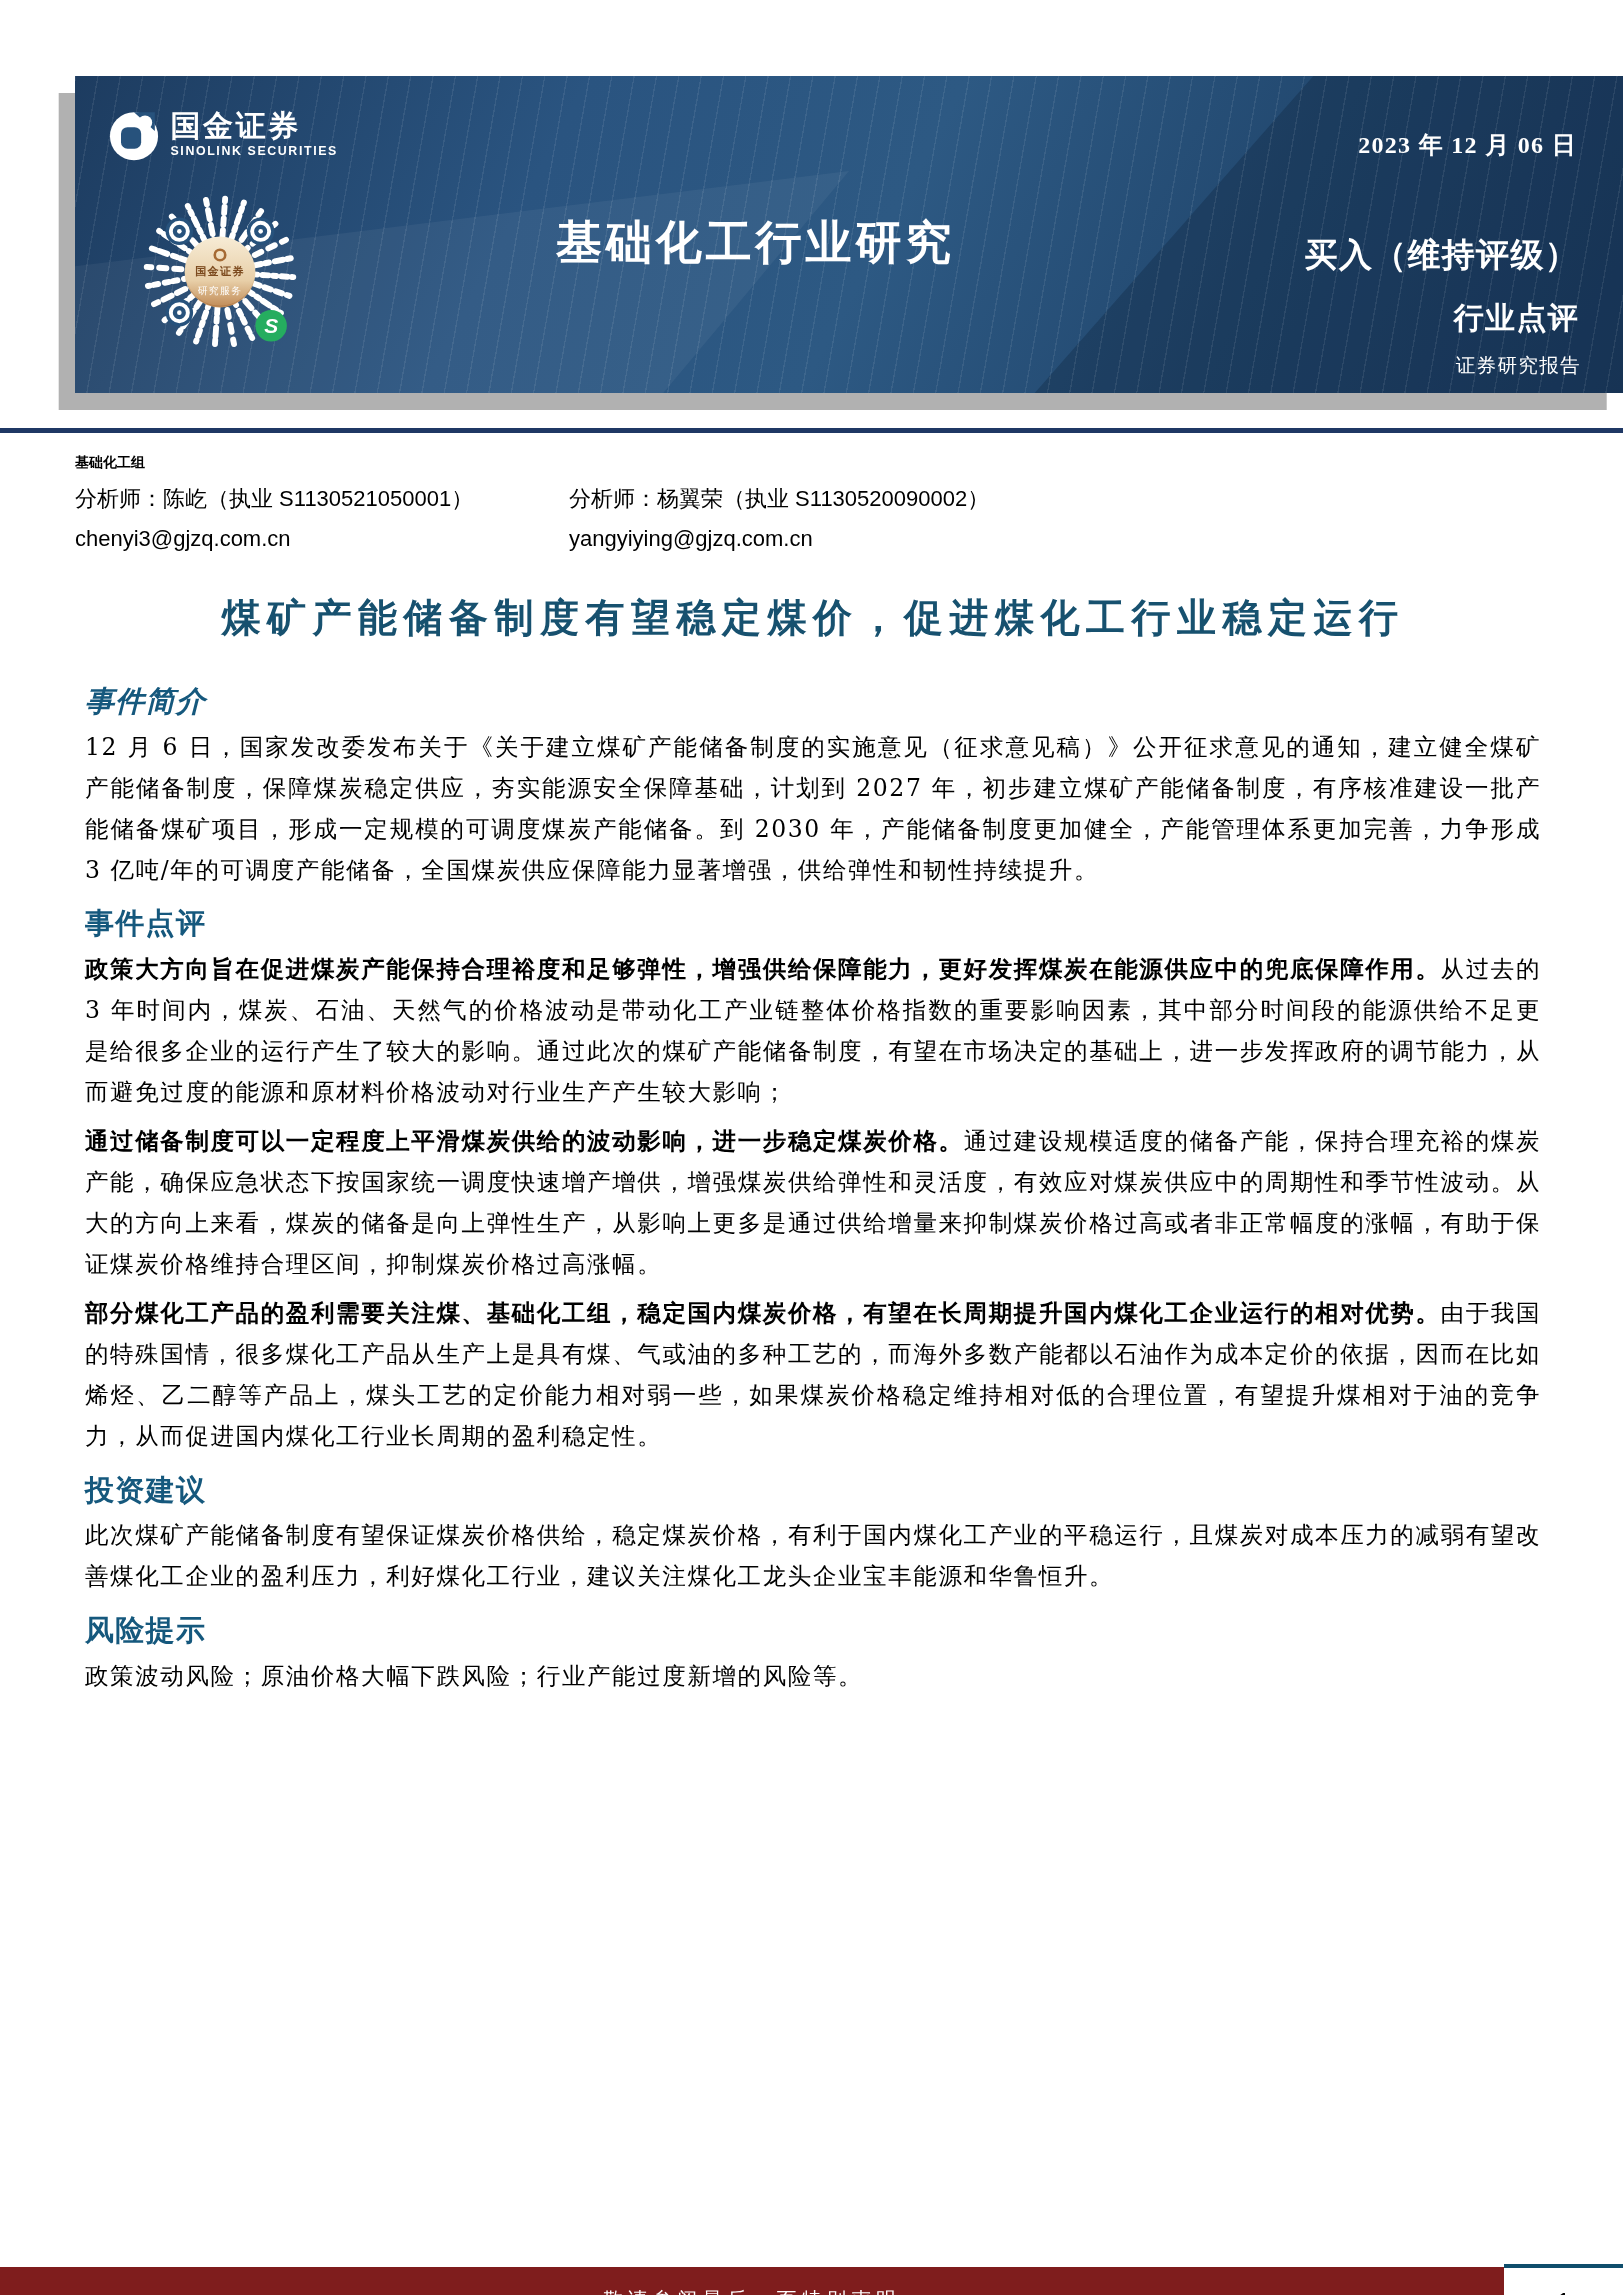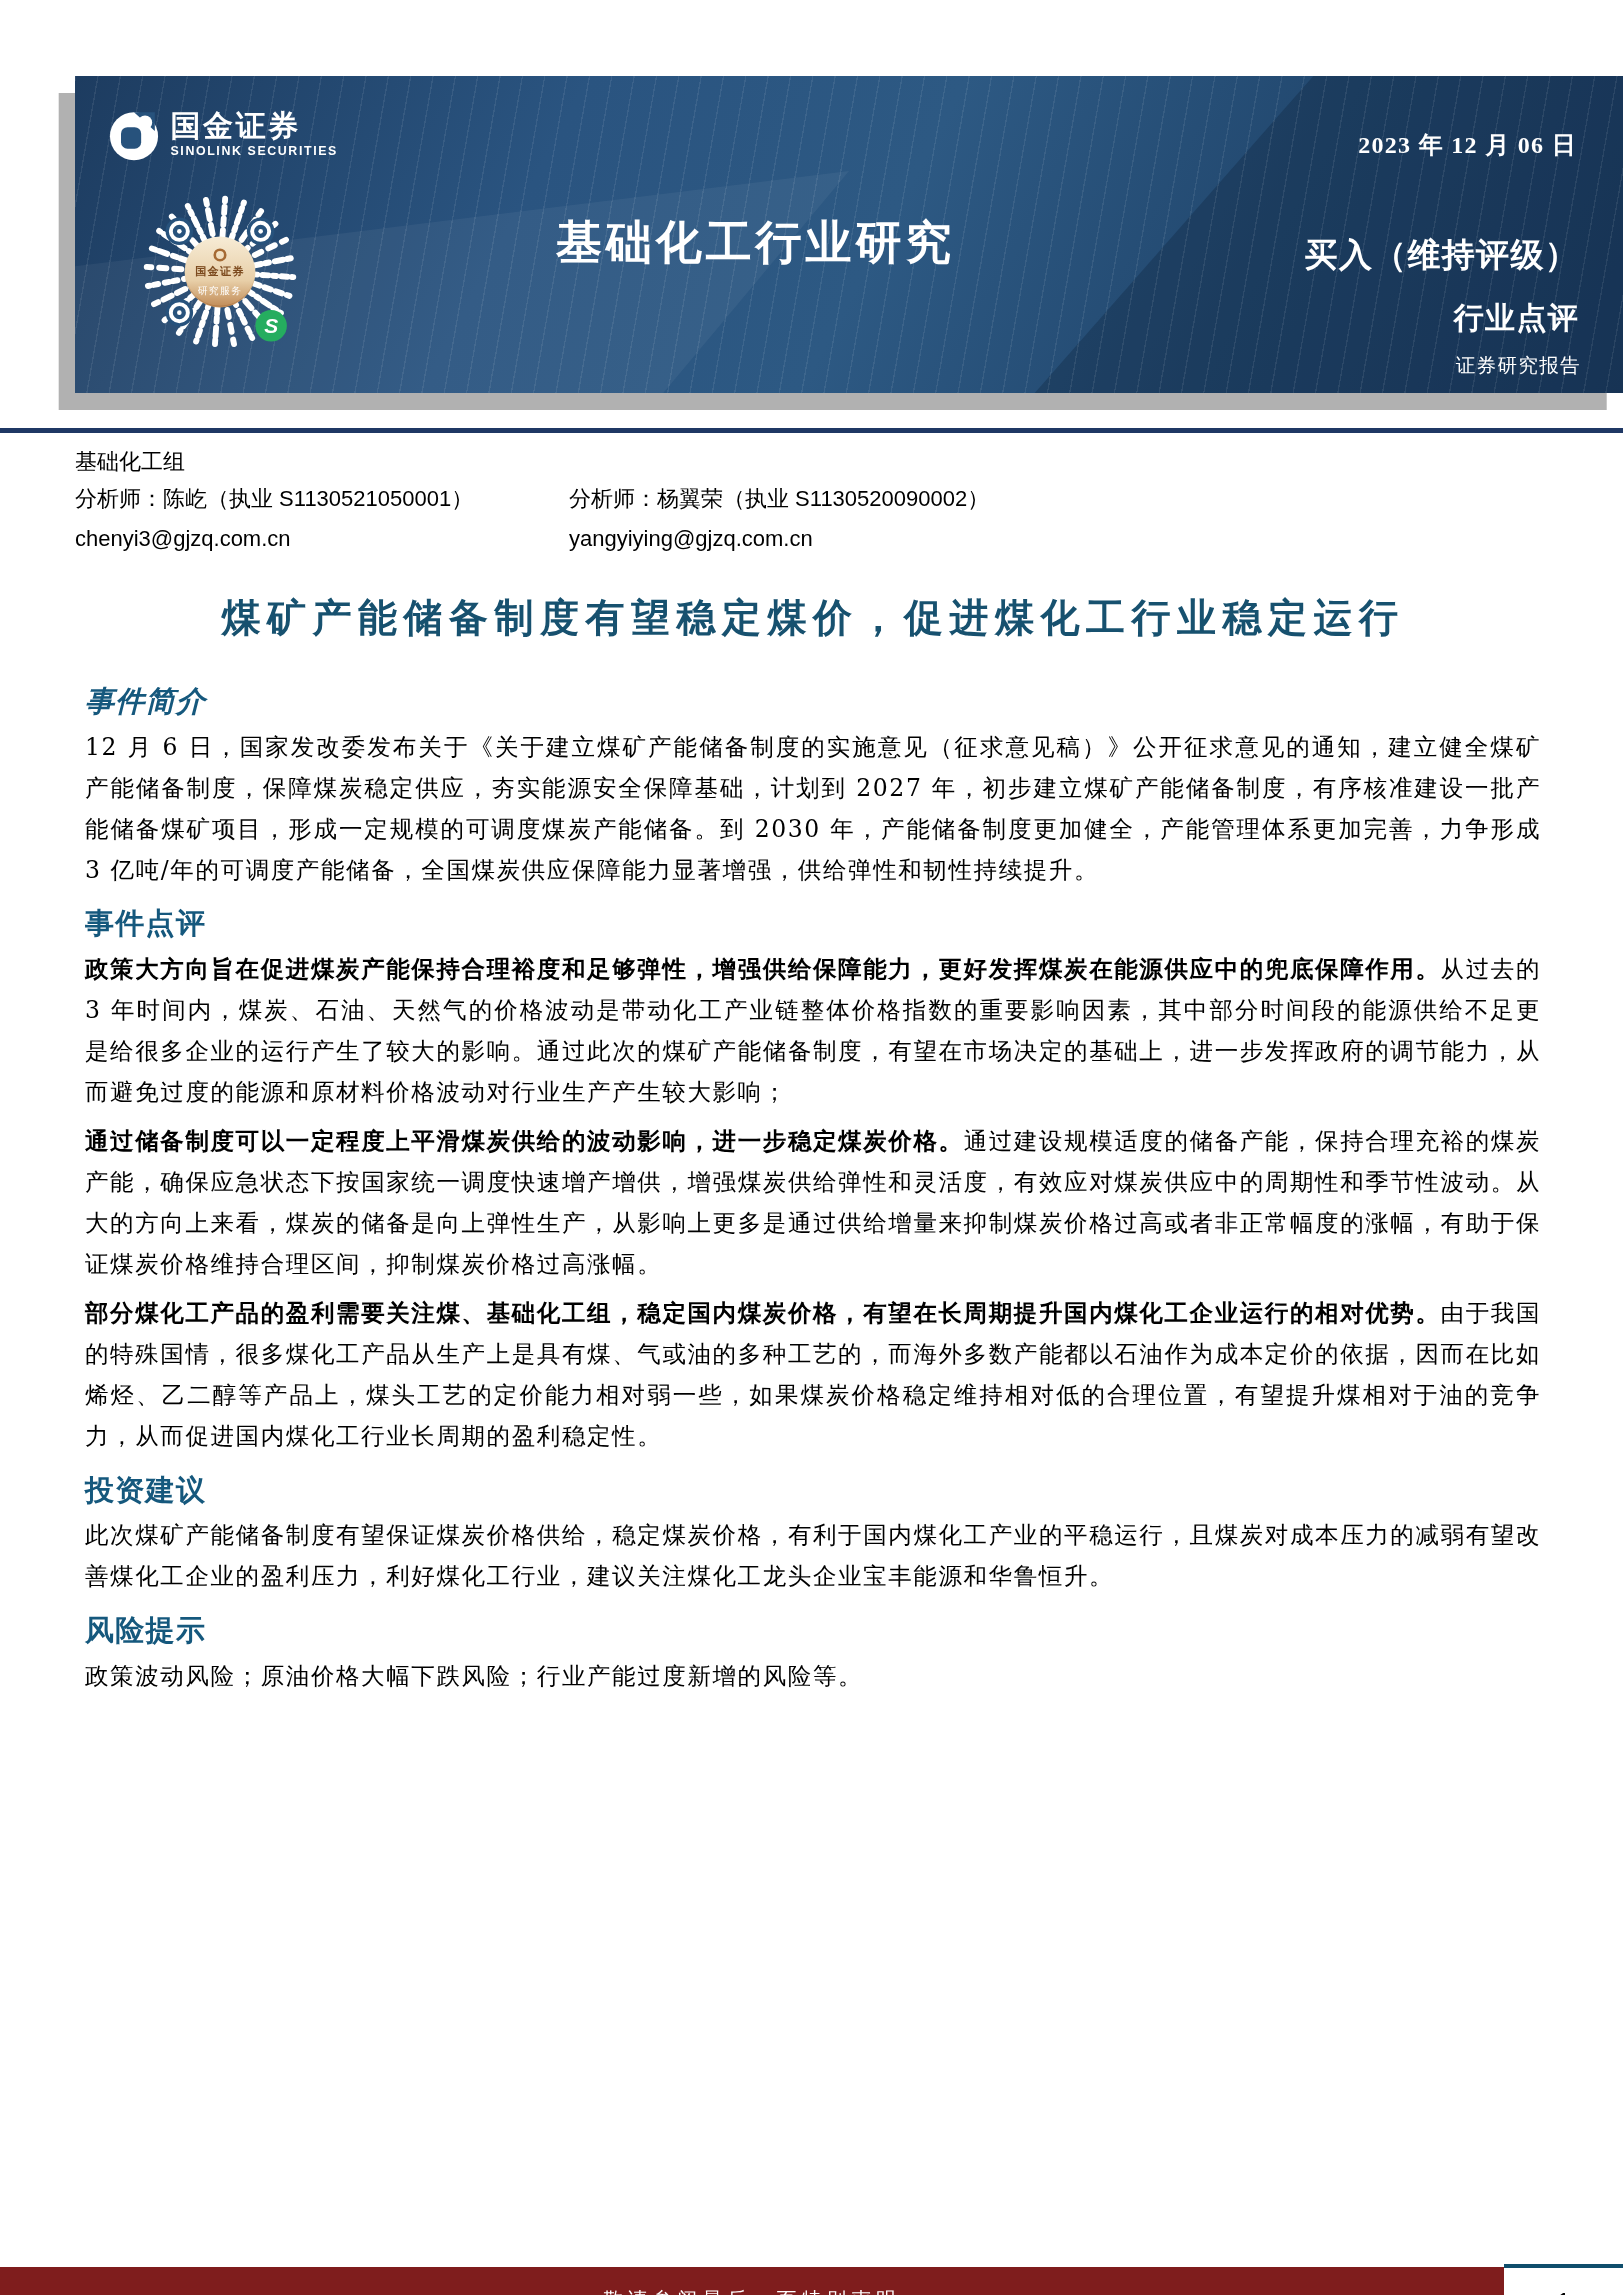--- a/index.html
+++ b/index.html
@@ -36,21 +36,21 @@
   .hdr-rating { position:absolute; right:44px; top:157px; color:#fff; font-size:33px; font-weight:bold; letter-spacing:1.3px; }
   .hdr-type { position:absolute; right:44px; top:222px; color:#fff; font-size:30px; font-weight:bold; letter-spacing:1.3px; }
   .hdr-cat { position:absolute; right:42px; top:276px; color:#fff; font-size:19.6px; letter-spacing:1.3px; }
   .qr { position:absolute; left:65px; top:116px; width:160px; height:160px; }
 
   
   .rule { position:absolute; left:0; top:388px; width:1623px; height:4.6px; background:#1f3864; }
 
   
   .analysts { position:absolute; left:75px; top:409px; width:1465px; color:#000; }
-  .analyst-group { font-size:22px; font-weight:400; line-height:26px; margin-bottom:10.5px; }
+  .analyst-group { font-size:14px; font-weight:700; line-height:26px; margin-bottom:10.5px; }
   .analyst-row { display:grid; grid-template-columns:494px 1fr; }
   .analyst-name { font-size:22px; line-height:26px; margin-bottom:14.4px; }
   .analyst-email { font-size:22px; line-height:26px; }
 
   
   .article { position:absolute; left:85px; top:553px; width:1456px;
              font-family:"DejaVu Serif","Liberation Serif",serif; }
   .article-title { font-family:"Liberation Sans","DejaVu Sans",sans-serif;
                    font-size:39px; font-weight:bold; color:#17516f; text-align:center;
                    letter-spacing:6.5px; line-height:50px; margin:0 0 41px 0; }

